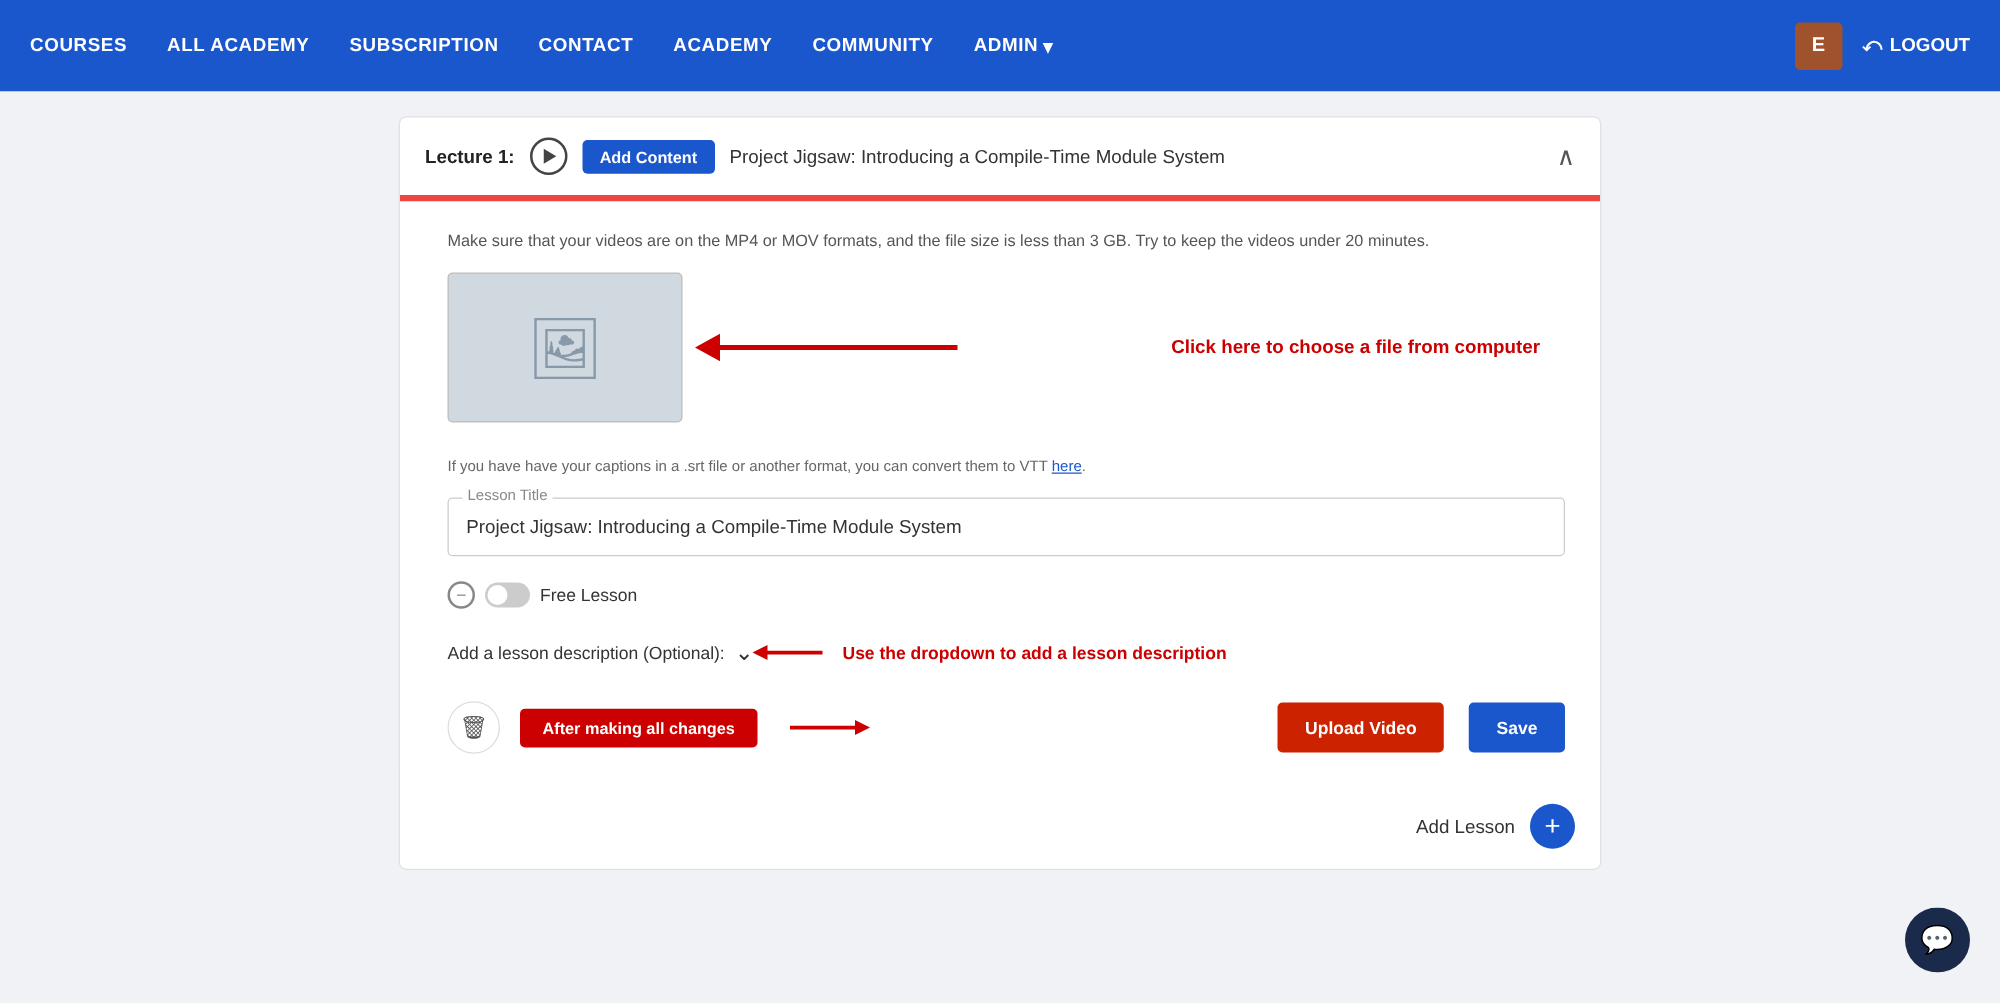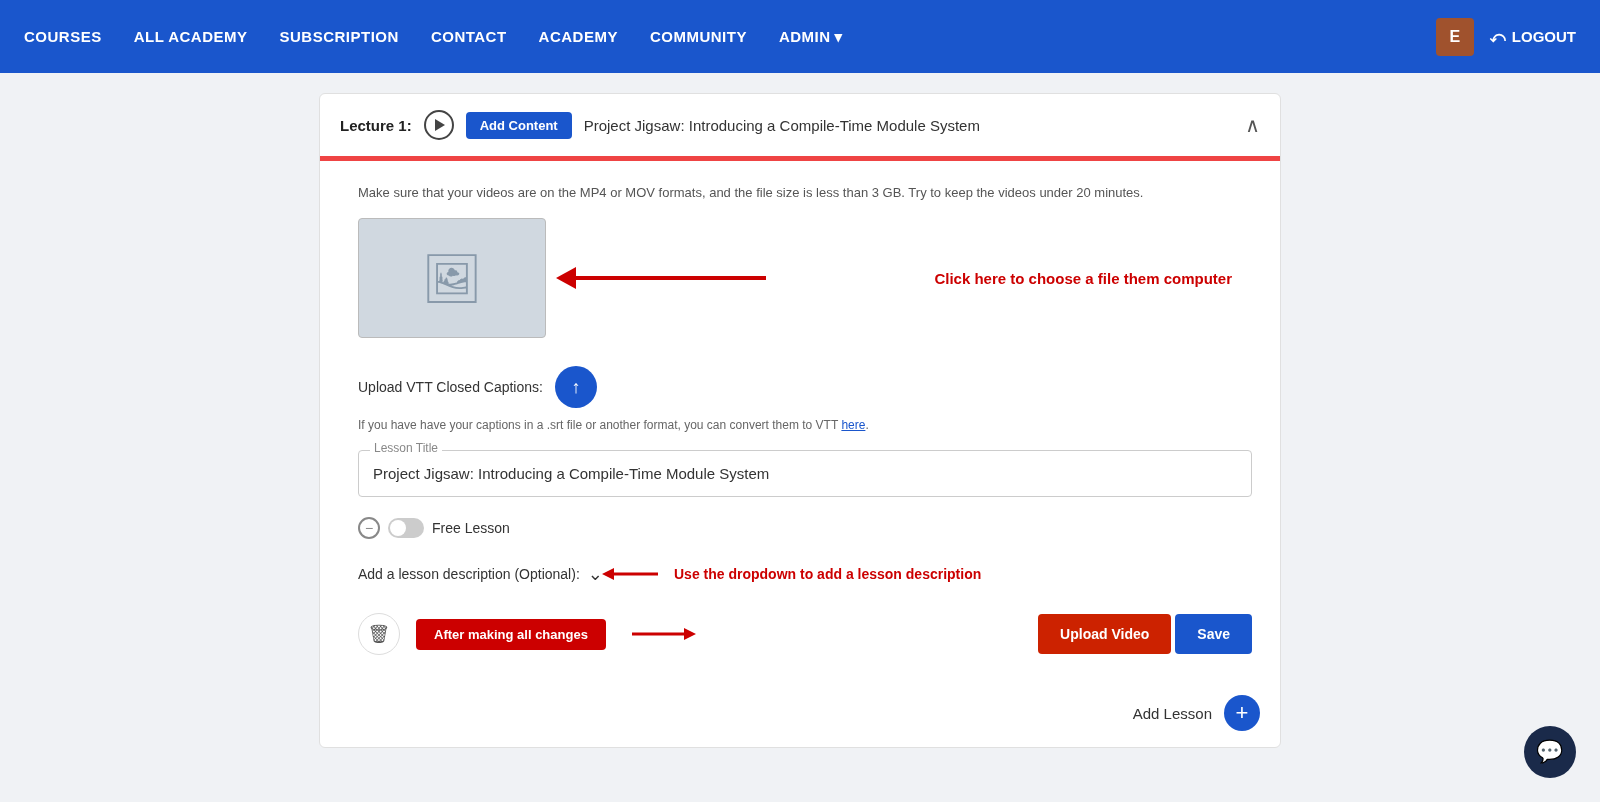--- a/index.html
+++ b/index.html
@@ -324,21 +324,21 @@
       font-size: 13px;
       font-weight: 600;
       padding: 8px 18px;
       border-radius: 4px;
     }
     .action-arrows-area {
       flex: 1;
       display: flex;
       align-items: center;
       justify-content: flex-end;
-      gap: 4px;
+      gap: 20px;
     }
     .upload-video-btn {
       background: #cc2200;
       color: #fff;
       font-weight: 700;
       font-size: 14px;
       padding: 12px 22px;
       border-radius: 4px;
       border: none;
       cursor: pointer;
@@ -444,30 +444,24 @@
           <span class="image-placeholder-icon">🖼</span>
         </div>
 
         <div style="position:relative; flex:1; height:120px; display:flex; align-items:center;">
           <svg width="240" height="50" viewBox="0 0 240 50" style="position:absolute; left:0; top:50%; transform:translateY(-50%);">
 
             <line x1="220" y1="25" x2="20" y2="25" stroke="#cc0000" stroke-width="4"></line>
 
             <polygon points="10,25 30,14 30,36" fill="#cc0000"></polygon>
           </svg>
-          <span class="annotation-text-right">Click here to choose a file them computer</span>
+          <span class="annotation-text-right">Click here to choose a file from computer</span>
         </div>
       </div>
 
-      <div class="vtt-row">
-        <span class="vtt-label">Upload VTT Closed Captions:</span>
-        <button class="upload-circle-btn">
-          <span>↑</span>
-        </button>
-      </div>
       <p class="caption-hint">
         <span>If you have have your captions in a .srt file or another format, you can convert them to VTT</span>
         <a href="#">here</a>.
       </p>
 
       <div class="lesson-title-group">
         <span class="lesson-title-label">Lesson Title</span>
         <input class="lesson-title-input" type="text" value="Project Jigsaw: Introducing a Compile-Time Module System" style="">
       </div>
 

